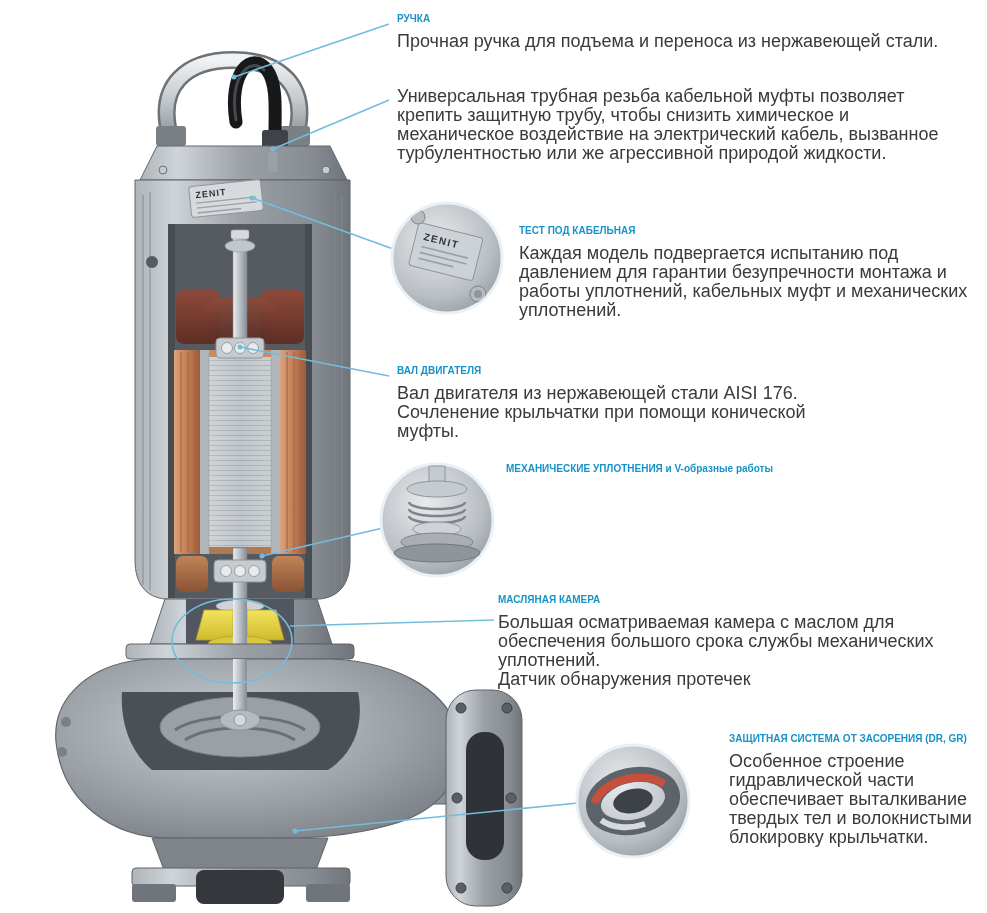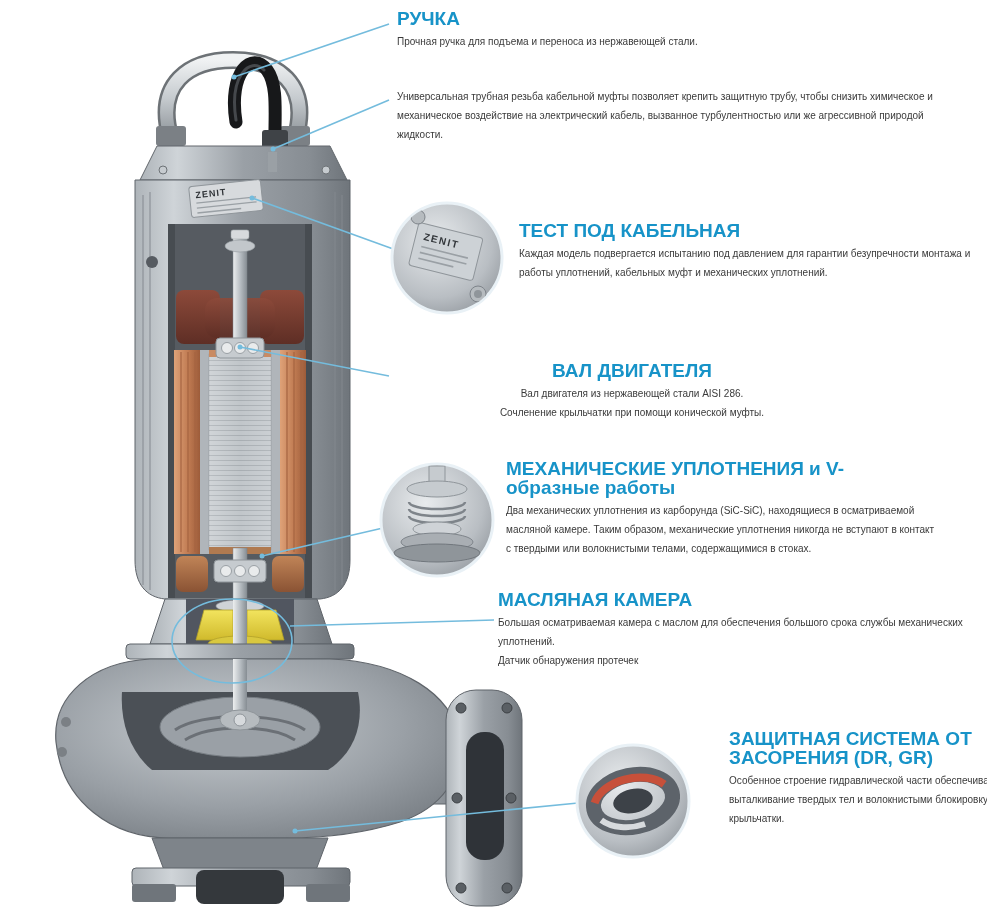--- a/index.html
+++ b/index.html
@@ -4,25 +4,25 @@
 <style>
   html,body { margin:0; padding:0; background:#ffffff; }
   .canvas {
     position:relative; width:987px; height:913px; background:#ffffff;
     font-family:"Liberation Sans", sans-serif; overflow:hidden;
   }
   .art { position:absolute; left:0; top:0; }
   :root { --accent:#1793c8; --leader:#74bcdd; --text:#3a3a3a; }
   .callout { position:absolute; }
   .callout h3 {
-    margin:0 0 4px 0; font-size:19px; font-weight:700;
+    margin:0 0 4px 0; font-size:10px; font-weight:700;
     color:var(--accent); line-height:19px;
   }
   .callout p {
-    margin:0; font-size:10px; line-height:19px;
+    margin:0; font-size:18px; line-height:19px;
     color:var(--text); white-space:pre-line;
   }
   .leader { stroke:var(--leader); stroke-width:1.6; fill:none; }
   .leader-dot { fill:var(--leader); }
 </style>
 </head>
 <body>
 
 <div class="canvas">
 
@@ -293,29 +293,28 @@
 
   <div class="callout" style="top:87px; left:397px; width:548px;">
     <p>Универсальная трубная резьба кабельной муфты позволяет крепить защитную трубу, чтобы снизить химическое и механическое воздействие на электрический кабель, вызванное турбулентностью или же агрессивной природой жидкости.</p>
   </div>
 
   <div class="callout" style="top:221px; left:519px; width:455px;">
     <h3>ТЕСТ ПОД КАБЕЛЬНАЯ</h3>
     <p>Каждая модель подвергается испытанию под давлением для гарантии безупречности монтажа и работы уплотнений, кабельных муфт и механических уплотнений.</p>
   </div>
 
-  <div class="callout" style="top:361px; left:397px; width:470px;text-align:center;">
+  <div class="callout" style="top:361px; left:397px; width:470px;">
     <h3>ВАЛ ДВИГАТЕЛЯ</h3>
-    <p>Вал двигателя из нержавеющей стали AISI 286.
+    <p>Вал двигателя из нержавеющей стали AISI 176.
 Сочленение крыльчатки при помощи конической муфты.</p>
   </div>
 
   <div class="callout" style="top:459px; left:506px; width:430px;">
     <h3>МЕХАНИЧЕСКИЕ УПЛОТНЕНИЯ и V-образные работы</h3>
-    <p>Два механических уплотнения из карборунда (SiC-SiC), находящиеся в осматриваемой масляной камере. Таким образом, механические уплотнения никогда не вступают в контакт с твердыми или волокнистыми телами, содержащимися в стоках.</p>
   </div>
 
   <div class="callout" style="top:590px; left:498px; width:470px;">
     <h3>МАСЛЯНАЯ КАМЕРА</h3>
     <p>Большая осматриваемая камера с маслом для обеспечения большого срока службы механических уплотнений.
 Датчик обнаружения протечек</p>
   </div>
 
   <div class="callout" style="top:729px; left:729px; width:272px;">
     <h3>ЗАЩИТНАЯ СИСТЕМА ОТ ЗАСОРЕНИЯ (DR, GR)</h3>

